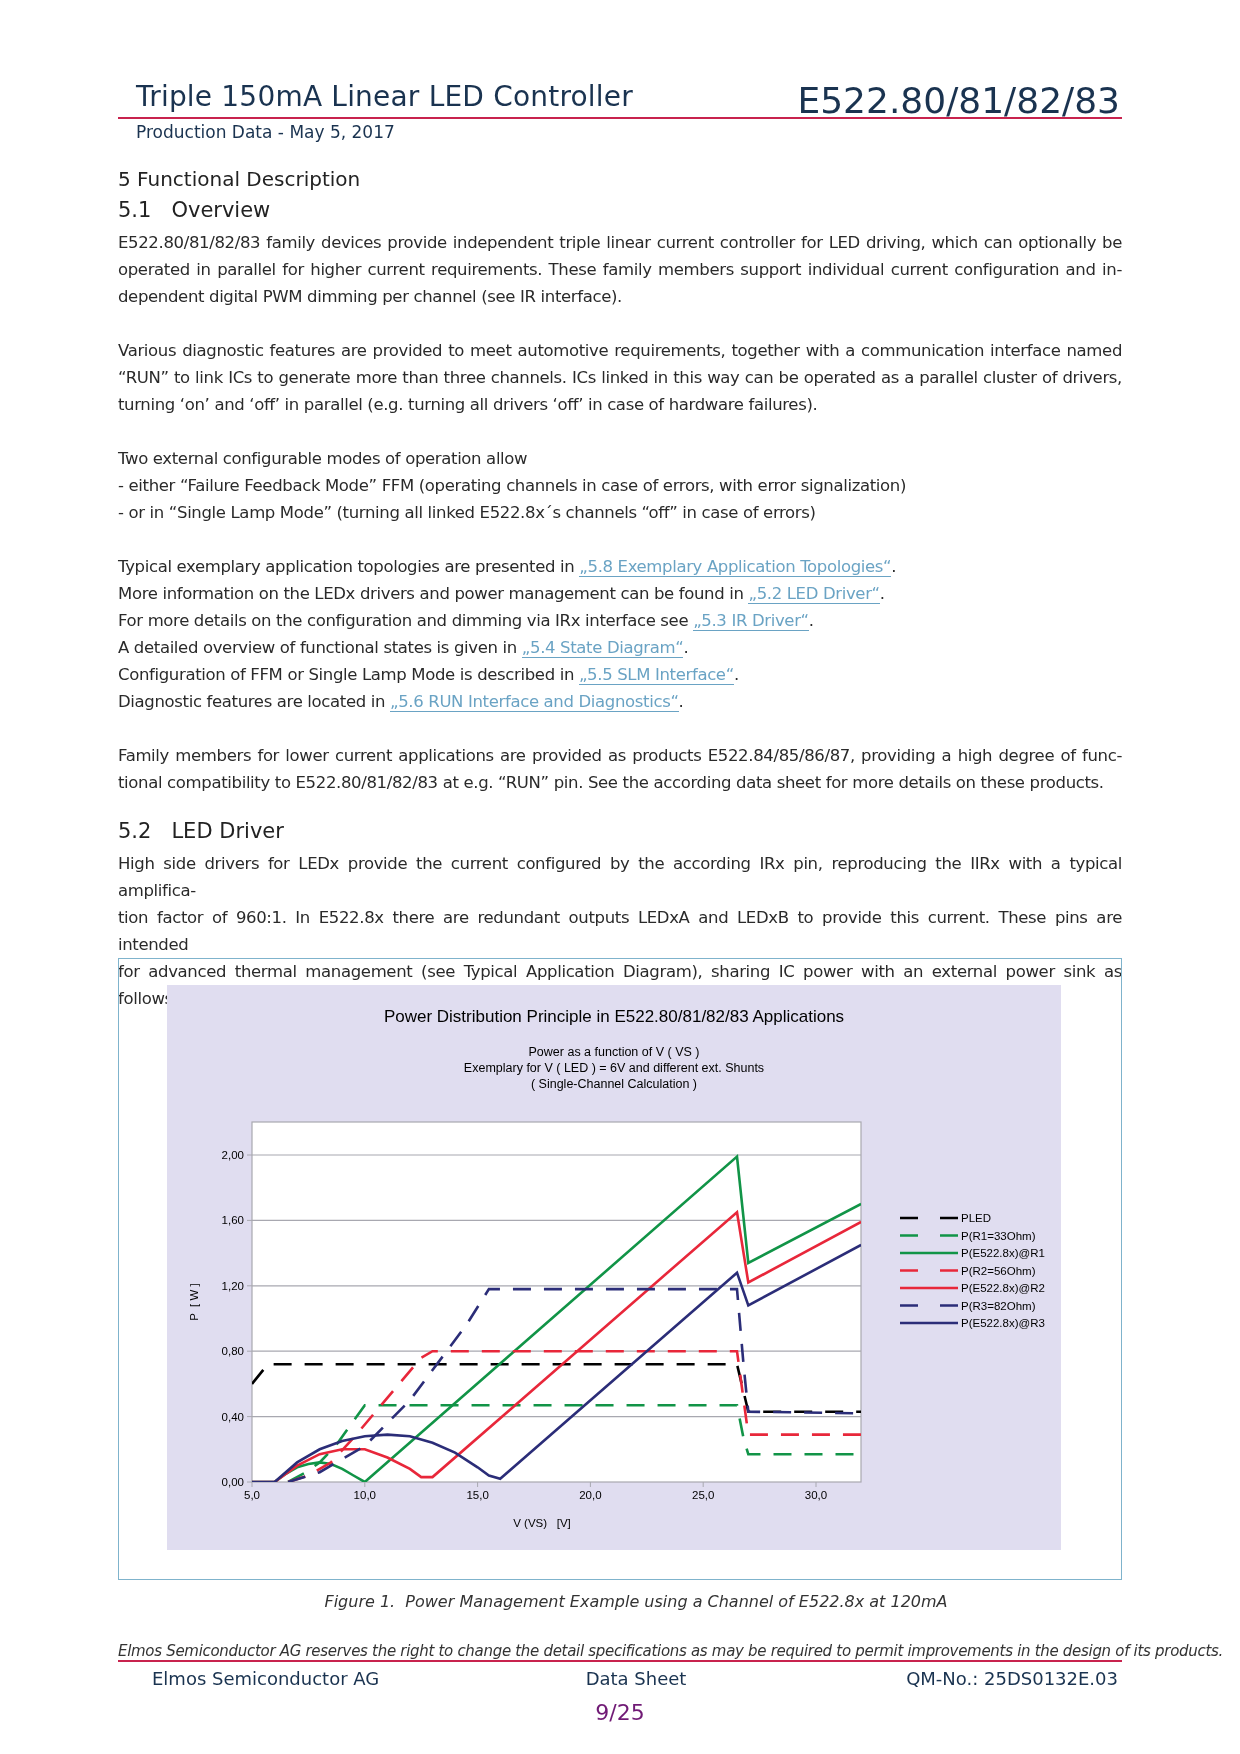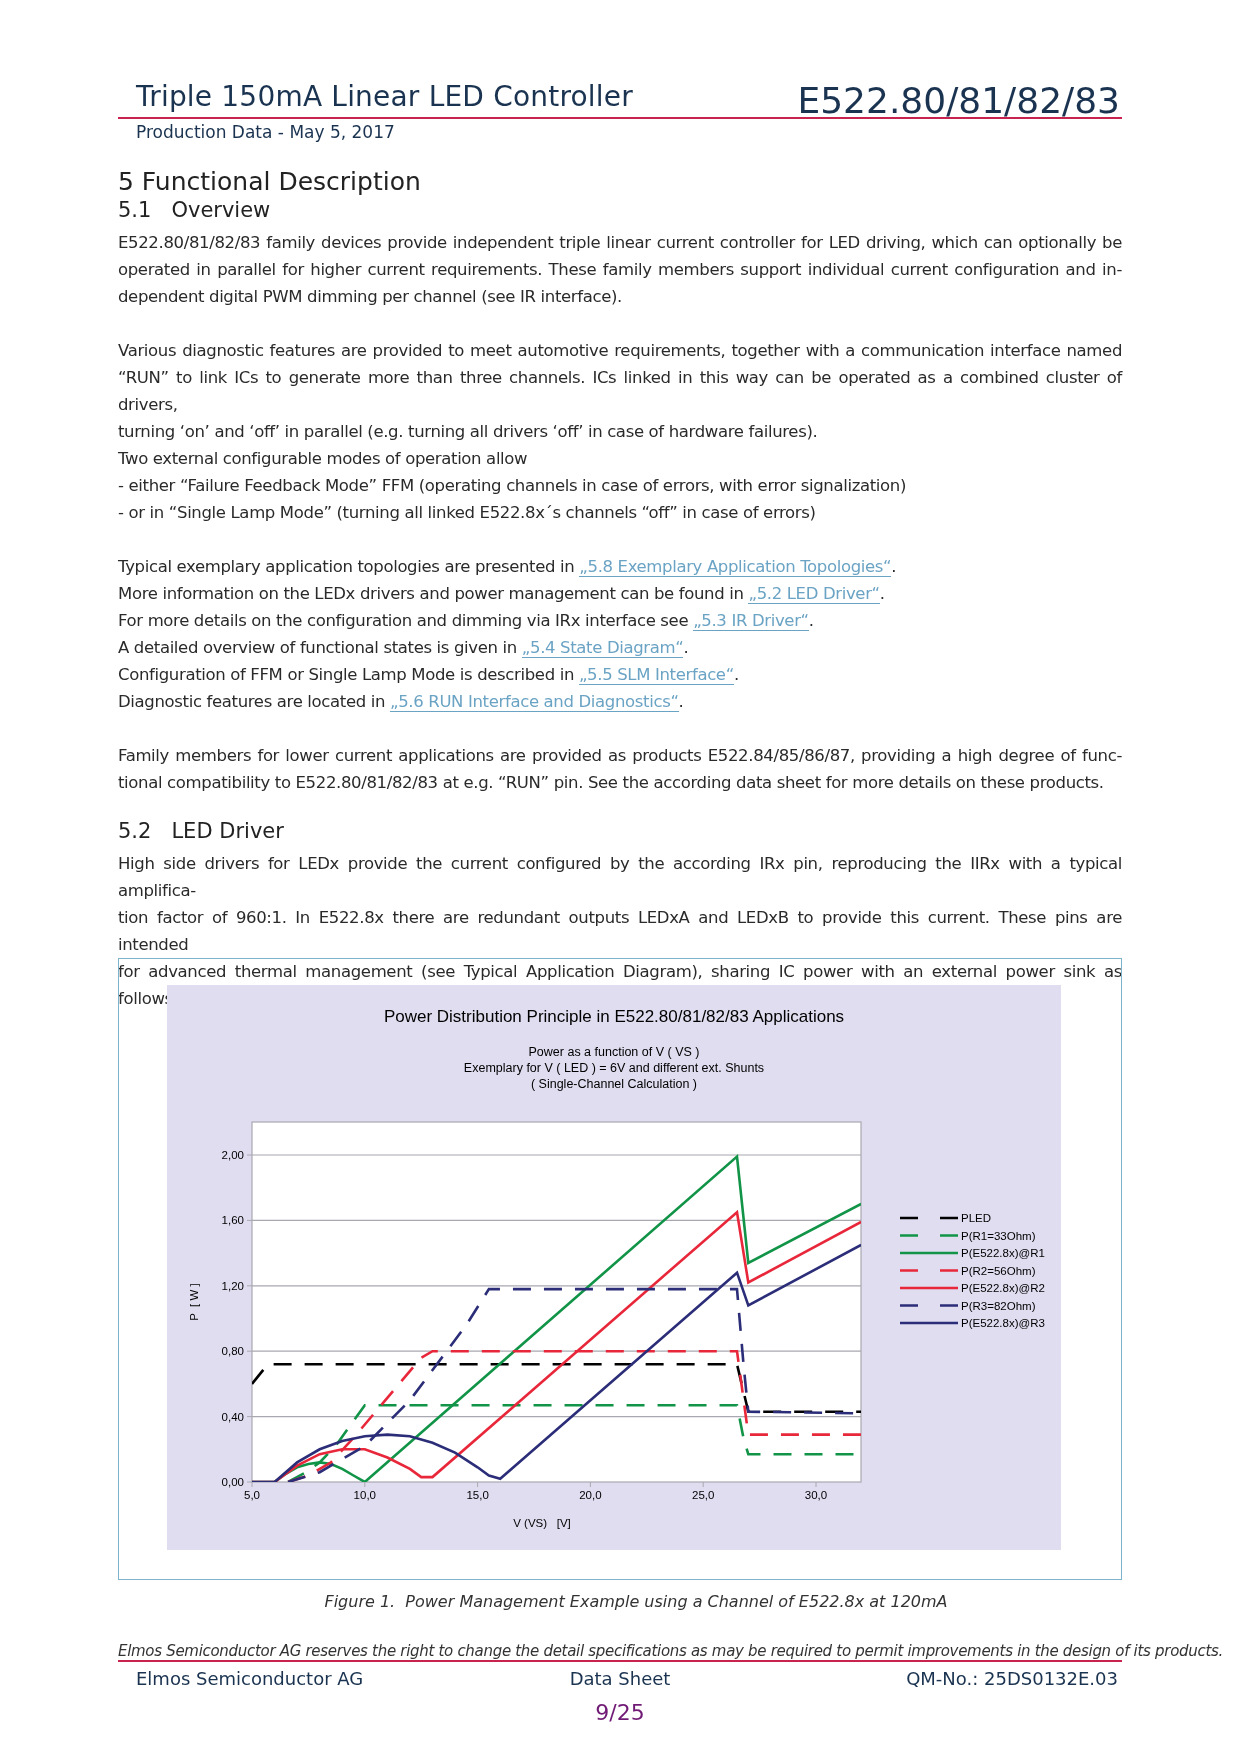--- a/index.html
+++ b/index.html
@@ -3,33 +3,33 @@
 <meta charset="utf-8">
 <style>
   html, body { margin: 0; padding: 0; background: #ffffff; }
   body { width: 1240px; height: 1754px; position: relative; overflow: hidden;
          font-family: "DejaVu Sans", sans-serif; color: #2a2a2a; }
   .abs { position: absolute; }
   .hdr-title { left: 136px; top: 80px; font-size: 28px; color: #1a3350; letter-spacing: 0.2px; }
   .hdr-code { right: 120px; top: 80px; font-size: 36px; color: #1a3350; }
   .hdr-rule { left: 118px; top: 117px; width: 1004px; height: 1.5px; background: #c8234e; }
   .hdr-sub { left: 136px; top: 122px; font-size: 17px; color: #1a3350; }
-  .h1 { left: 118px; top: 167px; font-size: 25px; color: #222; }
+  .h1 { left: 118px; top: 167px; font-size: 20px; color: #222; }
   .h2 { left: 118px; top: 198px; font-size: 21px; color: #222; }
   .h2b { left: 118px; top: 819px; font-size: 21px; color: #222; }
   .para { left: 118px; width: 1004px; font-size: 16.5px; line-height: 27px; color: #2a2a2a; letter-spacing: -0.35px; }
   .para .line { display: block; white-space: nowrap; }
   .para .just { text-align: justify; text-align-last: justify; white-space: normal; }
   a.link { color: #6aa3c4; text-decoration: none; border-bottom: 1.5px solid #6aa3c4; }
   .figbox { left: 118px; top: 958px; width: 1002px; height: 620px; border: 1.5px solid #7fb3cc; }
   .panel { left: 167px; top: 985px; width: 894px; height: 565px; background: #e0ddf0; }
   .caption { left: 16px; width: 1240px; top: 1592px; text-align: center; font-style: italic; font-size: 16px; color: #333; }
   .disclaimer { left: 118px; top: 1642px; font-style: italic; font-size: 15px; color: #333; letter-spacing: -0.3px; }
   .ftr-rule { left: 118px; top: 1660px; width: 1004px; height: 1.5px; background: #c8234e; }
-  .ftr { top: 1668px; font-size: 18px; color: #1a3350; }
+  .ftr { top: 1668px; font-size: 18px; color: #1a3350; margin-left: 16px; }
   .page { left: 0; width: 1240px; text-align: center; top: 1700px; font-size: 22px; color: #701a75; }
   svg text { font-family: "Liberation Sans", sans-serif; }
 </style>
 </head>
 <body>
 
 <div class="abs hdr-title">Triple 150mA Linear LED Controller</div>
 <div class="abs hdr-code">E522.80/81/82/83</div>
 <div class="abs hdr-rule"></div>
 <div class="abs hdr-sub">Production Data - May 5, 2017</div>
@@ -38,21 +38,21 @@
 <div class="abs h2" style="white-space:pre">5.1   Overview</div>
 
 <div class="abs para" style="top:229px">
   <span class="line just">E522.80/81/82/83 family devices provide independent triple linear current controller for LED driving, which can optionally be</span>
   <span class="line just">operated in parallel for higher current requirements. These family members support individual current configuration and in-</span>
   <span class="line">dependent digital PWM dimming per channel (see IR interface).</span>
 </div>
 
 <div class="abs para" style="top:337px">
   <span class="line just">Various diagnostic features are provided to meet automotive requirements, together with a communication interface named</span>
-  <span class="line just">“RUN” to link ICs to generate more than three channels. ICs linked in this way can be operated as a combined cluster of drivers,</span>
+  <span class="line just">“RUN” to link ICs to generate more than three channels. ICs linked in this way can be operated as a parallel cluster of drivers,</span>
   <span class="line">turning ‘on’ and ‘off’ in parallel (e.g. turning all drivers ‘off’ in case of hardware failures).</span>
 </div>
 
 <div class="abs para" style="top:445px">
   <span class="line">Two external configurable modes of operation allow</span>
   <span class="line">- either “Failure Feedback Mode” FFM (operating channels in case of errors, with error signalization)</span>
   <span class="line">- or in “Single Lamp Mode” (turning all linked E522.8x´s channels “off” in case of errors)</span>
 </div>
 
 <div class="abs para" style="top:553px">

